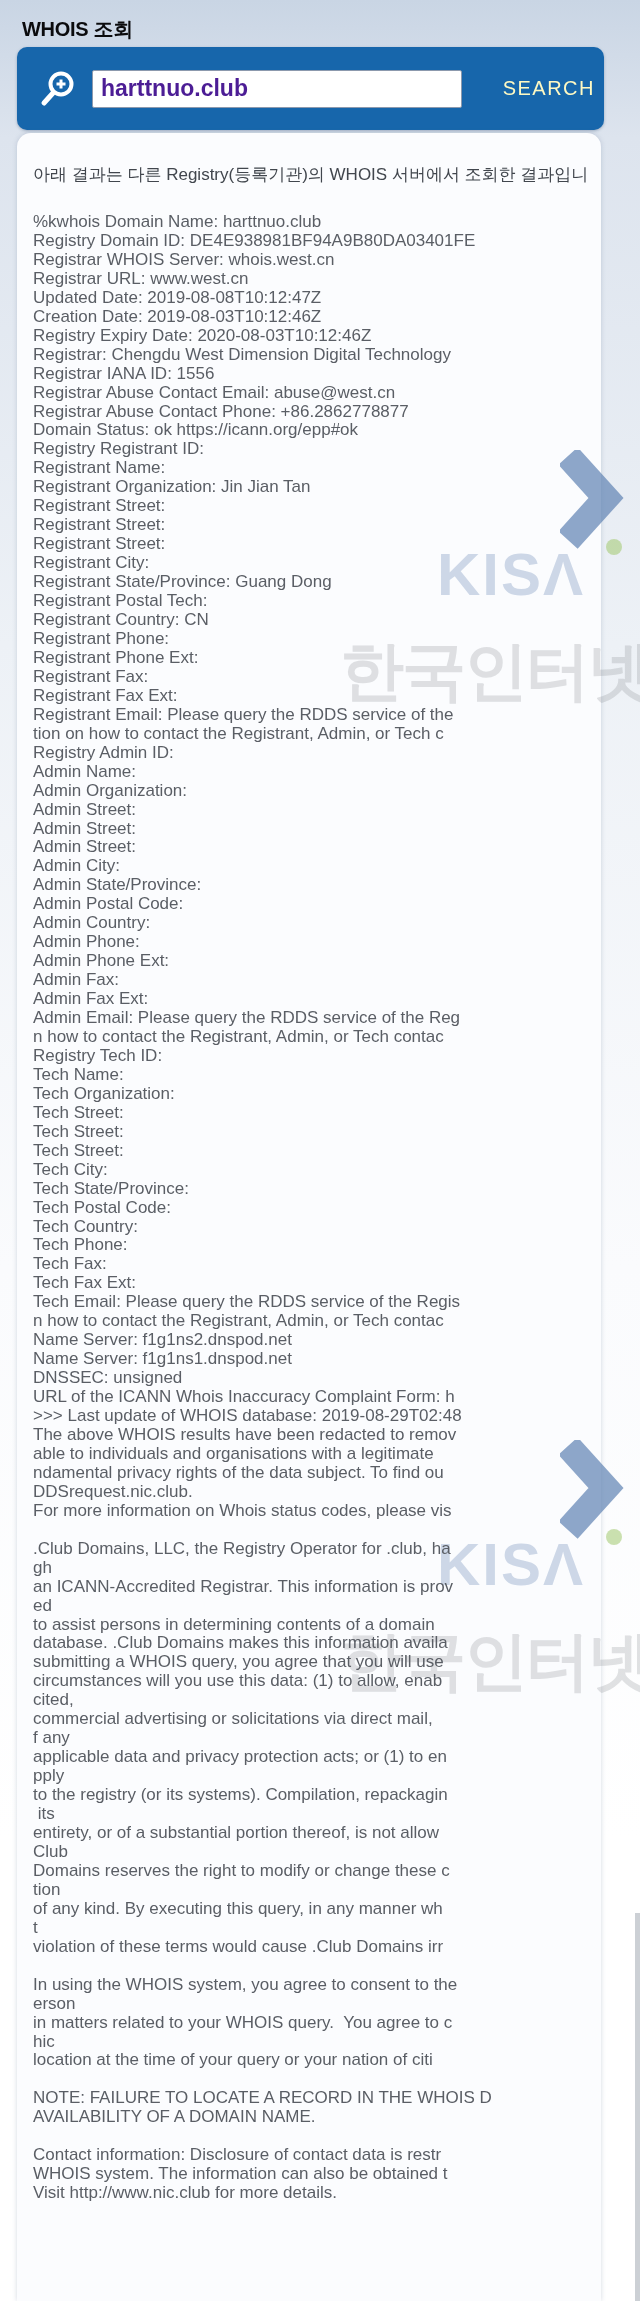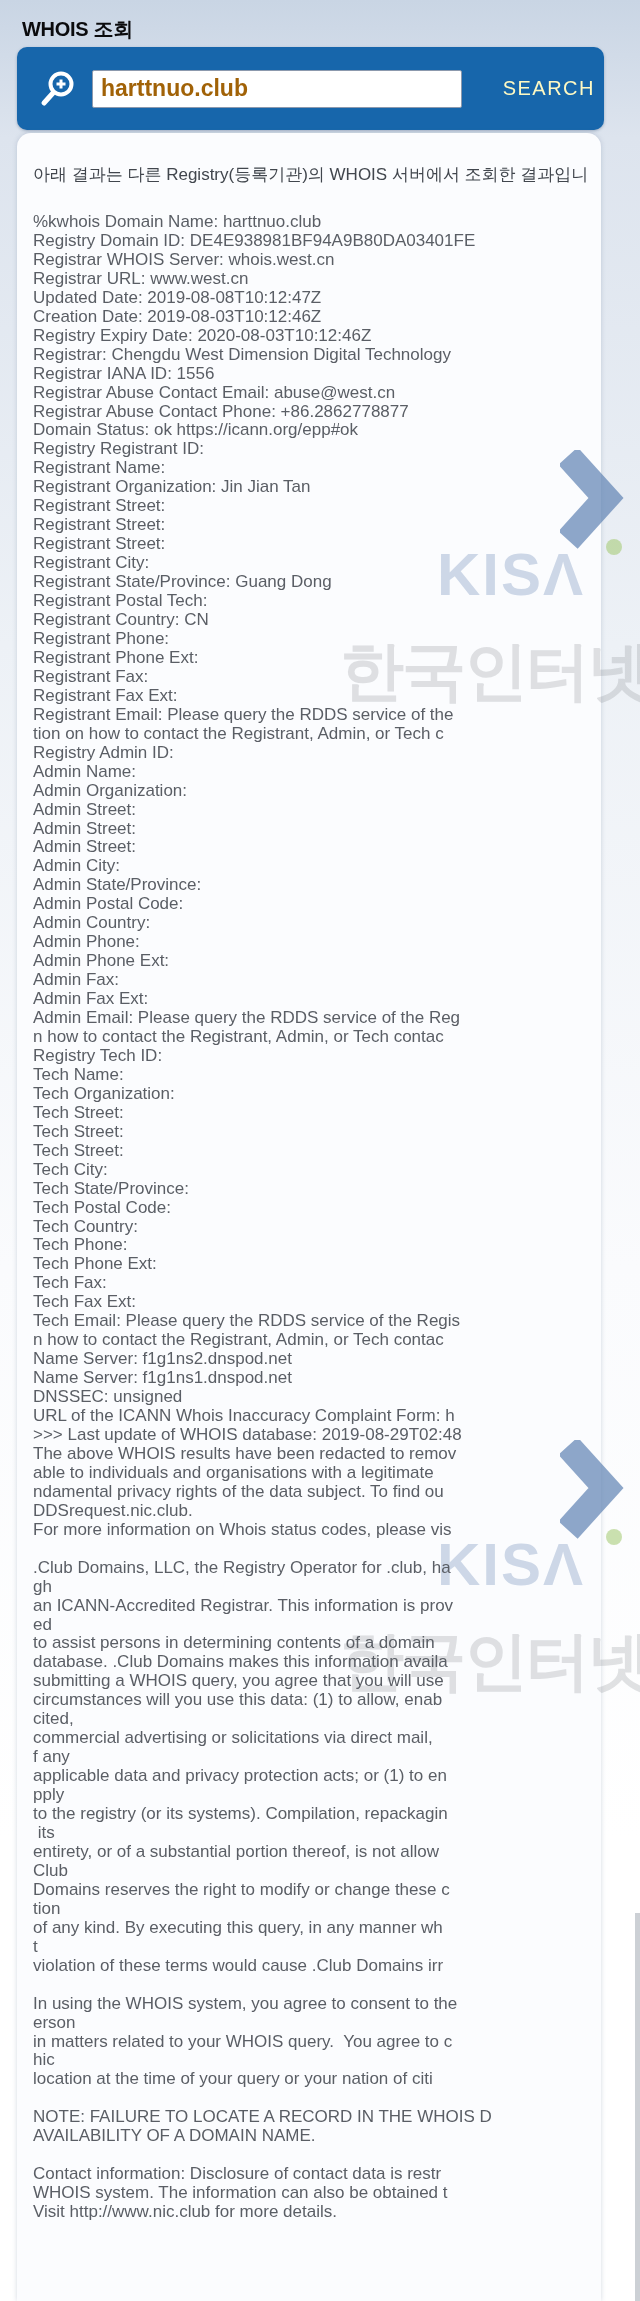--- a/index.html
+++ b/index.html
@@ -15,21 +15,21 @@
   .search-bar{
     position:absolute;left:17px;top:47px;width:587px;height:83px;
     background:#1766ab;border-radius:10px;display:flex;align-items:center;
     box-shadow:0 1px 3px rgba(40,70,110,0.35);
   }
   .mag{margin-left:22px;width:38px;height:38px;flex:0 0 auto;display:block;}
   .domain-input{
     margin-left:15px;width:352px;height:36px;padding:0 8px;
     border:1px solid #8c99ad;border-radius:2px;background:#ffffff;
     font-family:"Liberation Sans","DejaVu Sans",sans-serif;
-    font-size:23px;font-weight:bold;color:#a16207;outline:none;
+    font-size:23px;font-weight:bold;color:#4c1d95;outline:none;
   }
   .search-btn{
     margin-left:auto;margin-right:9px;color:#fef9c3;
     font-size:20px;letter-spacing:1.5px;cursor:pointer;user-select:none;
   }
   .card-bg{
     position:absolute;left:17px;top:133px;width:584px;bottom:0;
     background:#fbfcfe;border-radius:14px 14px 0 0;
     box-shadow:0 0 5px rgba(100,120,150,0.28);z-index:0;
   }
@@ -149,21 +149,20 @@
       <div class="line">Tech Name:</div>
       <div class="line">Tech Organization:</div>
       <div class="line">Tech Street:</div>
       <div class="line">Tech Street:</div>
       <div class="line">Tech Street:</div>
       <div class="line">Tech City:</div>
       <div class="line">Tech State/Province:</div>
       <div class="line">Tech Postal Code:</div>
       <div class="line">Tech Country:</div>
       <div class="line">Tech Phone:</div>
-      <div class="line">Tech Phone Ext:</div>
       <div class="line">Tech Fax:</div>
       <div class="line">Tech Fax Ext:</div>
       <div class="line">Tech Email: Please query the RDDS service of the Regis</div>
       <div class="line">n how to contact the Registrant, Admin, or Tech contac</div>
       <div class="line">Name Server: f1g1ns2.dnspod.net</div>
       <div class="line">Name Server: f1g1ns1.dnspod.net</div>
       <div class="line">DNSSEC: unsigned</div>
       <div class="line">URL of the ICANN Whois Inaccuracy Complaint Form: h</div>
       <div class="line">&gt;&gt;&gt; Last update of WHOIS database: 2019-08-29T02:48</div>
       <div class="line">The above WHOIS results have been redacted to remov</div>

